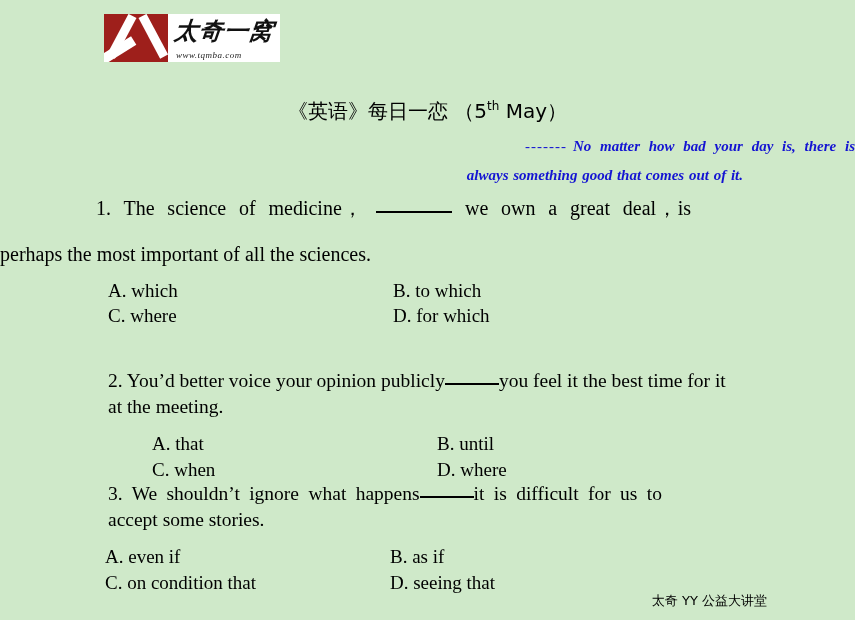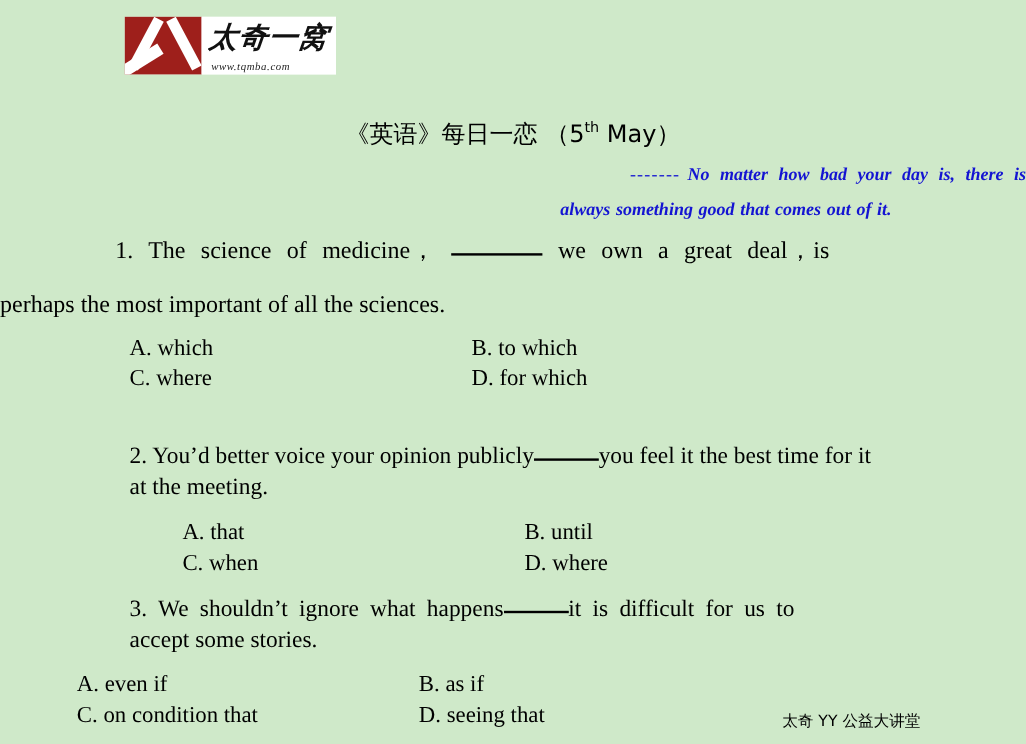--- a/index.html
+++ b/index.html
@@ -198,34 +198,34 @@
   .options .col-b { flex: 1 1 auto; }
 
   #q2 { top: 368px; left: 0; width: 855px; }
   #q2 .stem {
     padding: 0 122px 0 108px;
     font-size: 19.5px;
     line-height: 1.32;
   }
   #q2 .options { padding-left: 152px; }
 
-  #q3 { top: 495px; left: 0; width: 772px; }
+  #q3 { top: 481px; left: 0; width: 772px; }
   #q3 .stem {
     padding: 0 110px 0 108px;
     font-size: 19.5px;
     line-height: 1.32;
   }
   #q3 .stem .l1 {
     display: block;
     text-align: justify;
     text-align-last: justify;
     white-space: nowrap;
     word-spacing: 4px;
   }
-  #q3 .options { padding-left: 64px; }
+  #q3 .options { padding-left: 105px; }
 
   .blank-short {
     display: inline-block;
     width: 54px;
     border-bottom: 2px solid #000;
     vertical-align: 2px;
   }
 
   
   #footer {

